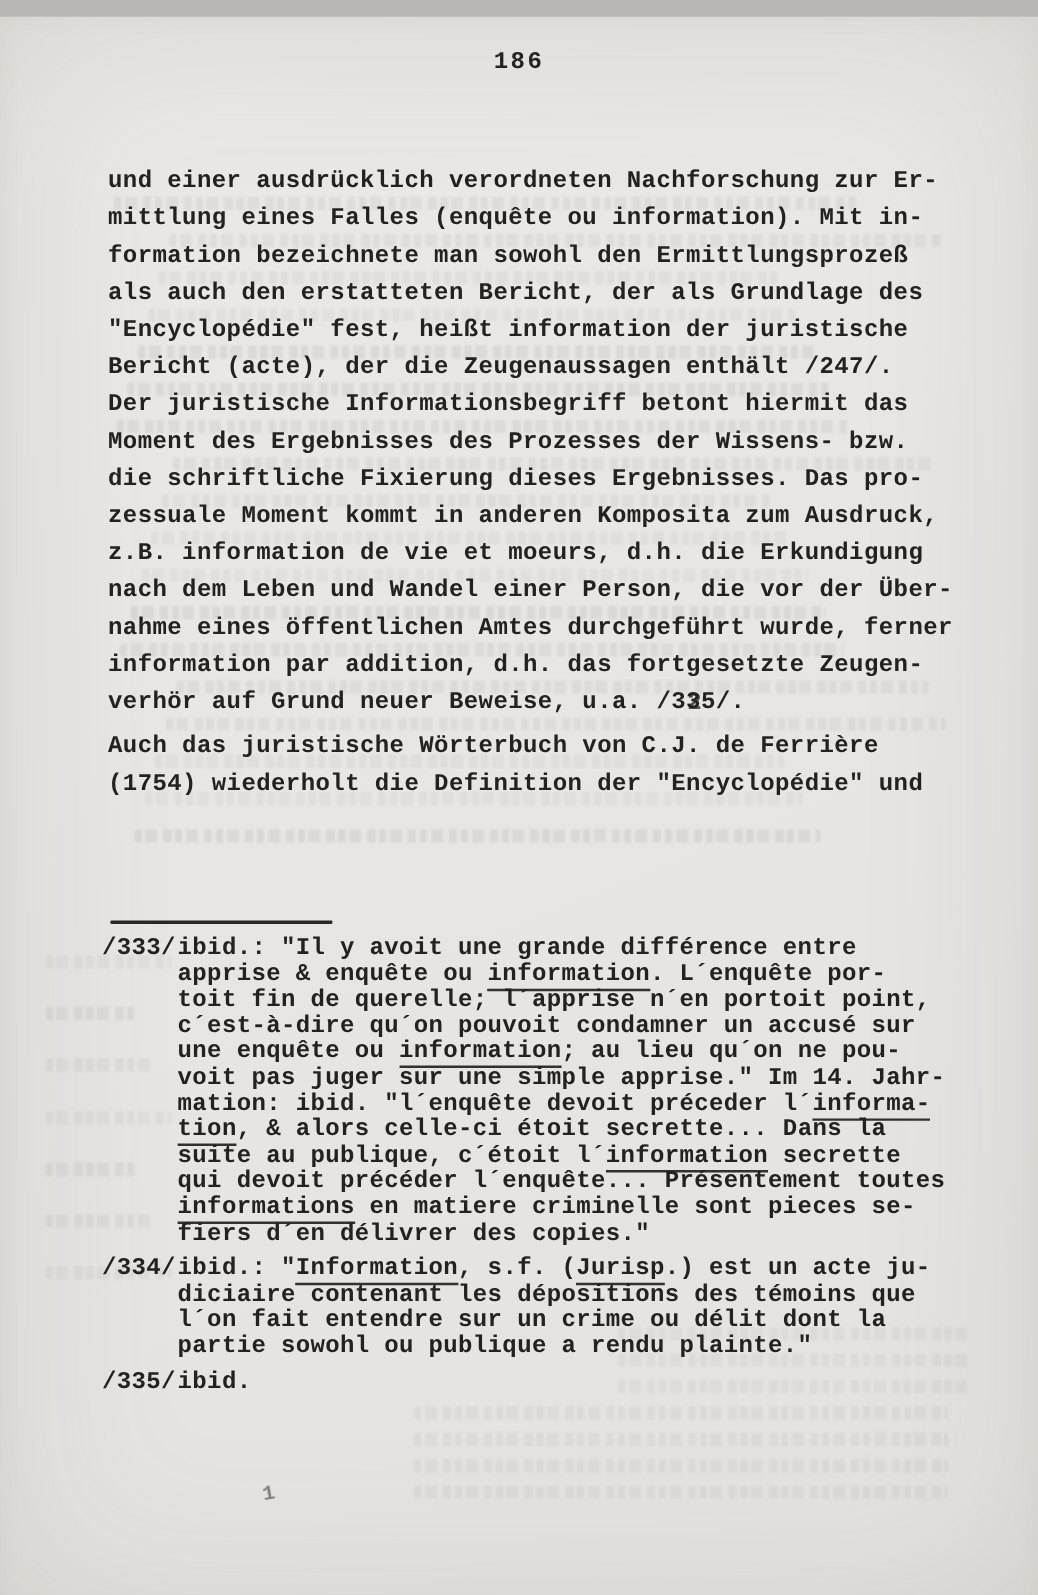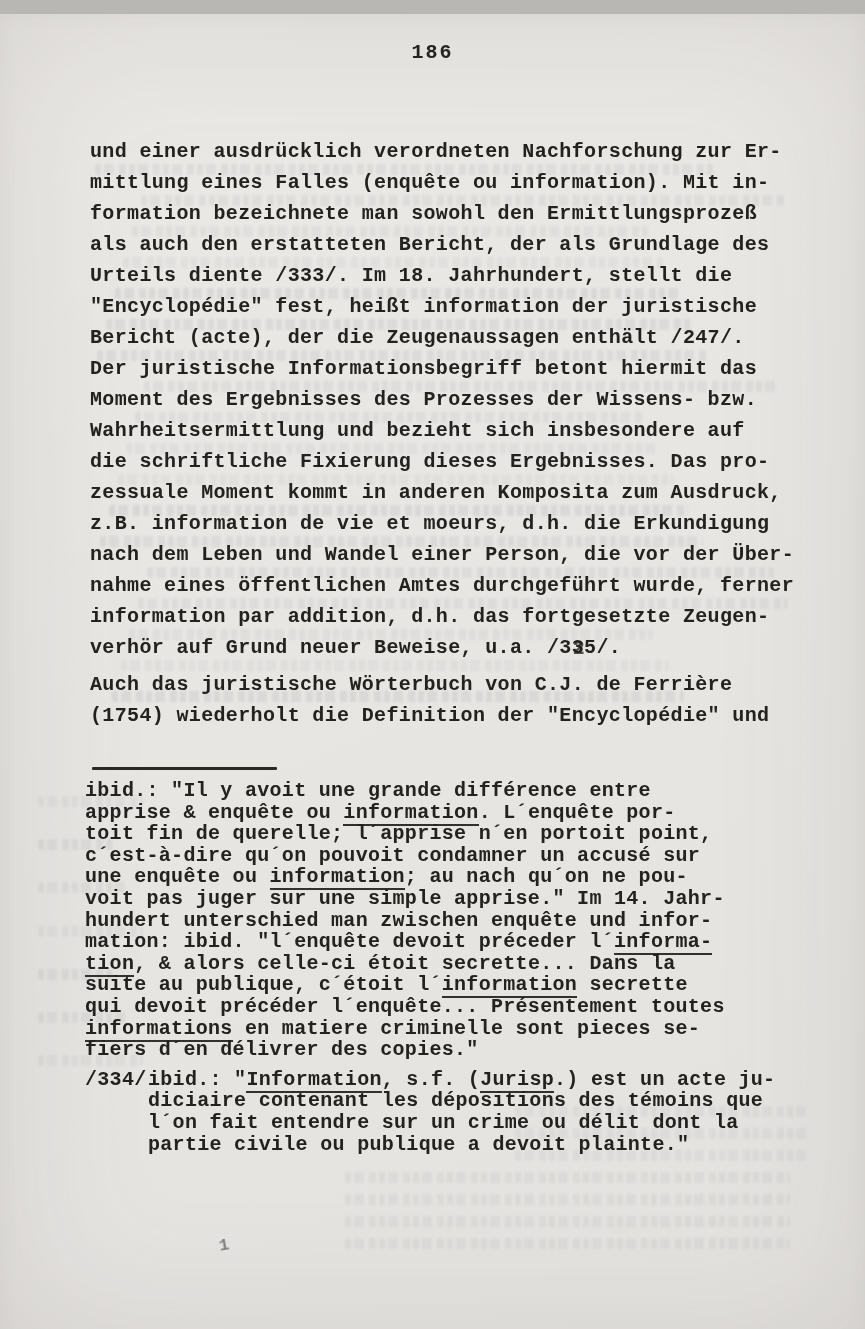--- a/index.html
+++ b/index.html
@@ -96,62 +96,66 @@
       <div class="bleed" style="left: 345px; top: 1202px; width: 445px; opacity: 0.5;"></div>
       <div class="bleed" style="left: 345px; top: 1224px; width: 445px; opacity: 0.5;"></div>
     </div>
   <div class="page-number">186</div>
   <div class="body-block">
       <div>
         <div class="text-line"><span>und einer ausdrücklich verordneten Nachforschung zur Er-</span></div>
         <div class="text-line"><span>mittlung eines Falles (enquête ou information). Mit in-</span></div>
         <div class="text-line"><span>formation bezeichnete man sowohl den Ermittlungsprozeß</span></div>
         <div class="text-line"><span>als auch den erstatteten Bericht, der als Grundlage des</span></div>
-        <div class="text-line"><span>Urteils diente /333/. Im 18. Jahrhundert, stellt die</span></div>
         <div class="text-line"><span>"Encyclopédie" fest, heißt information der juristische</span></div>
         <div class="text-line"><span>Bericht (acte), der die Zeugenaussagen enthält /247/.</span></div>
         <div class="text-line"><span>Der juristische Informationsbegriff betont hiermit das</span></div>
         <div class="text-line"><span>Moment des Ergebnisses des Prozesses der Wissens- bzw.</span></div>
-        <div class="text-line"><span>Wahrheitsermittlung und bezieht sich insbesondere auf</span></div>
         <div class="text-line"><span>die schriftliche Fixierung dieses Ergebnisses. Das pro-</span></div>
         <div class="text-line"><span>zessuale Moment kommt in anderen Komposita zum Ausdruck,</span></div>
         <div class="text-line"><span>z.B. information de vie et moeurs, d.h. die Erkundigung</span></div>
         <div class="text-line"><span>nach dem Leben und Wandel einer Person, die vor der Über-</span></div>
         <div class="text-line"><span>nahme eines öffentlichen Amtes durchgeführt wurde, ferner</span></div>
         <div class="text-line"><span>information par addition, d.h. das fortgesetzte Zeugen-</span></div>
         <div class="text-line"><span>verhör auf Grund neuer Beweise, u.a. /3</span><span class="ov" data-over="2">3</span><span>5/.</span></div>
       </div>
       <div class="para-gap">
         <div class="text-line"><span>Auch das juristische Wörterbuch von C.J. de Ferrière</span></div>
         <div class="text-line"><span>(1754) wiederholt die Definition der "Encyclopédie" und</span></div>
       </div>
     </div>
   <div class="fn-separator"></div>
   <div class="footnotes">
       <div class="footnote">
+        <div class="fn-label">/333/</div>
         <div class="fn-body">
           <div class="text-line"><span>ibid.: "Il y avoit une grande différence entre</span></div>
           <div class="text-line"><span>apprise &amp; enquête ou </span><span class="u">information</span><span>. L´enquête por-</span></div>
           <div class="text-line"><span>toit fin de querelle; l´apprise n´en portoit point,</span></div>
           <div class="text-line"><span>c´est-à-dire qu´on pouvoit condamner un accusé sur</span></div>
-          <div class="text-line"><span>une enquête ou </span><span class="u">information</span><span>; au nach qu´on ne pou-</span></div>
+          <div class="text-line"><span>une enquête ou </span><span class="u">information</span><span>; au lieu qu´on ne pou-</span></div>
           <div class="text-line"><span>voit pas juger sur une simple apprise." Im 14. Jahr-</span></div>
-          <div class="text-line"><span>hundert unterschied man zwischen enquête und infor-</span></div>
           <div class="text-line"><span>mation: ibid. "l´enquête devoit préceder l´</span><span class="u">informa-</span></div>
           <div class="text-line"><span class="u">tion</span><span>, &amp; alors celle-ci étoit secrette... Dans la</span></div>
           <div class="text-line"><span>suite au publique, c´étoit l´</span><span class="u">information</span><span> secrette</span></div>
           <div class="text-line"><span>qui devoit précéder l´enquête... Présentement toutes</span></div>
           <div class="text-line"><span class="u">informations</span><span> en matiere criminelle sont pieces se-</span></div>
           <div class="text-line"><span>fiers d´en délivrer des copies."</span></div>
         </div>
       </div>
       <div class="footnote">
         <div class="fn-label">/334/</div>
         <div class="fn-body">
           <div class="text-line"><span>ibid.: "</span><span class="u">Information</span><span>, s.f. (</span><span class="u">Jurisp</span><span>.) est un acte ju-</span></div>
           <div class="text-line"><span>diciaire contenant les dépositions des témoins que</span></div>
           <div class="text-line"><span>l´on fait entendre sur un crime ou délit dont la</span></div>
-          <div class="text-line"><span>partie civile ou publique a devoit plainte."</span></div>
+          <div class="text-line"><span>partie sowohl ou publique a rendu plainte."</span></div>
+        </div>
+      </div>
+      <div class="footnote">
+        <div class="fn-label">/335/</div>
+        <div class="fn-body">
+          <div class="text-line"><span>ibid.</span></div>
         </div>
       </div>
     </div>
   <div class="margin-mark">1</div>
 </div>
 
 </body></html>

